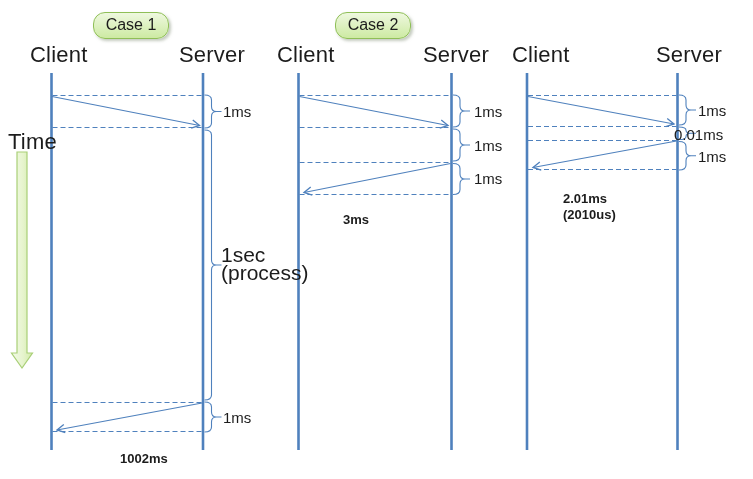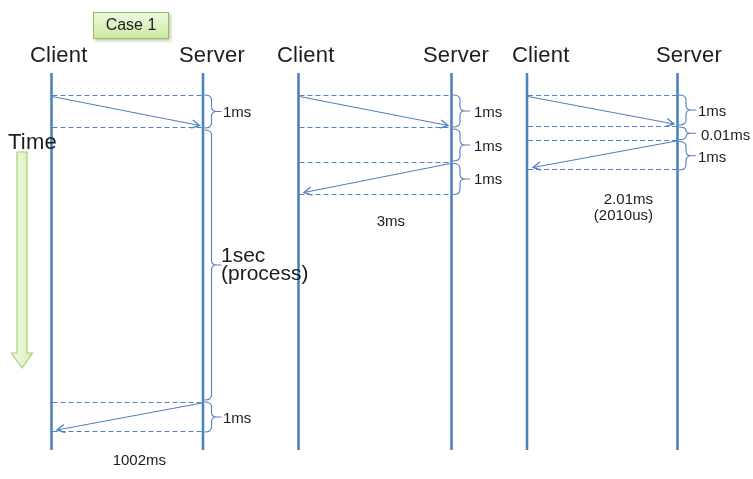--- a/index.html
+++ b/index.html
@@ -4,24 +4,24 @@
 <style>
   html,body{margin:0;padding:0;background:#ffffff;}
   #stage{
     position:relative;width:753px;height:479px;background:#fff;overflow:hidden;
     font-family:"Liberation Sans",sans-serif;color:var(--text,#1c1c1c);
   }
   #overlay{position:absolute;left:0;top:0;}
   .lbl{position:absolute;white-space:nowrap;line-height:1;}
   .actor{font-size:22px;letter-spacing:0.2px;}
   .ann{font-size:15px;}
-  .total{font-size:15px;text-align:right;}
+  .total{font-size:13px;text-align:left;font-weight:bold;}
   .case-title{
     font-size:16px;text-align:center;line-height:24px;height:25px;
-    border:1px solid var(--boxborder,#8fbf57);border-radius:0;
+    border:1px solid var(--boxborder,#8fbf57);border-radius:12px;
     background:linear-gradient(to bottom,var(--boxtop,#eef8df),var(--boxbot,#cdeaa3));
     box-shadow:2px 2px 3px rgba(150,160,140,0.55);
   }
   .stack{line-height:18px;font-size:21px;}
   .ln{stroke:var(--line,#4f81bd);fill:none;}
   .lifeline{stroke-width:2.6px;}
   .dash{stroke-width:1px;stroke-dasharray:5,3;}
   .msg{stroke-width:1.2px;}
   .brace{stroke-width:1.1px;}
   .timearrow{stroke:var(--tborder,#a9cf77);stroke-width:1.2px;fill:url(#tg);}
@@ -74,42 +74,43 @@
       <line x1="528" y1="96.5" x2="674" y2="124" class="ln msg" marker-end="url(#arr)"></line>
       <line x1="676.5" y1="141" x2="533" y2="167.5" class="ln msg" marker-end="url(#arr)"></line>
       <path d="M679 95 Q686 95 686 100 L686 105 Q686 110 691 110 L696 110 M691 110 Q686 110 686 115 L686 120 Q686 125 679 125" class="ln brace"></path>
       <path d="M679 127 Q686 127 686 130.125 L686 130.125 Q686 133.25 691 133.25 L696 133.25 M691 133.25 Q686 133.25 686 136.375 L686 136.375 Q686 139.5 679 139.5" class="ln brace"></path>
       <path d="M679 141.5 Q686 141.5 686 146.5 L686 150.75 Q686 155.75 691 155.75 L696 155.75 M691 155.75 Q686 155.75 686 160.75 L686 165 Q686 170 679 170" class="ln brace"></path>
     </svg>
 
   <div class="lbl actor" style="left:8px;top:131px">Time</div>
 
   <div class="lbl case-title" style="left:93px;top:12px;width:74px">Case 1</div>
+  <div class="lbl case-title" style="left:335px;top:12px;width:74px">Case 2</div>
 
   <div class="lbl actor" style="left:30px;top:44px">Client</div>
   <div class="lbl actor" style="left:179px;top:44px">Server</div>
   <div class="lbl actor" style="left:277px;top:44px">Client</div>
   <div class="lbl actor" style="left:423px;top:44px">Server</div>
   <div class="lbl actor" style="left:512px;top:44px">Client</div>
   <div class="lbl actor" style="left:656px;top:44px">Server</div>
 
   <div class="lbl ann" style="left:223px;top:104px">1ms</div>
   <div class="lbl stack" style="left:221px;top:246px">
     <div>1sec</div>
     <div>(process)</div>
   </div>
   <div class="lbl ann" style="left:223px;top:410px">1ms</div>
-  <div class="lbl total" style="left:104px;top:452px;width:62px">1002ms</div>
+  <div class="lbl total" style="left:120px;top:452px;width:62px">1002ms</div>
 
   <div class="lbl ann" style="left:474px;top:104px">1ms</div>
   <div class="lbl ann" style="left:474px;top:138px">1ms</div>
   <div class="lbl ann" style="left:474px;top:171px">1ms</div>
   <div class="lbl total" style="left:343px;top:213px;width:62px">3ms</div>
 
   <div class="lbl ann" style="left:698px;top:103px">1ms</div>
-  <div class="lbl ann" style="left:701px;top:127px">0.01ms</div>
+  <div class="lbl ann" style="left:674px;top:127px">0.01ms</div>
   <div class="lbl ann" style="left:698px;top:149px">1ms</div>
   <div class="lbl total" style="left:563px;top:191px;width:90px;line-height:16px">
     <div>2.01ms</div>
     <div>(2010us)</div>
   </div>
 
 </div>
 
 </body></html>

